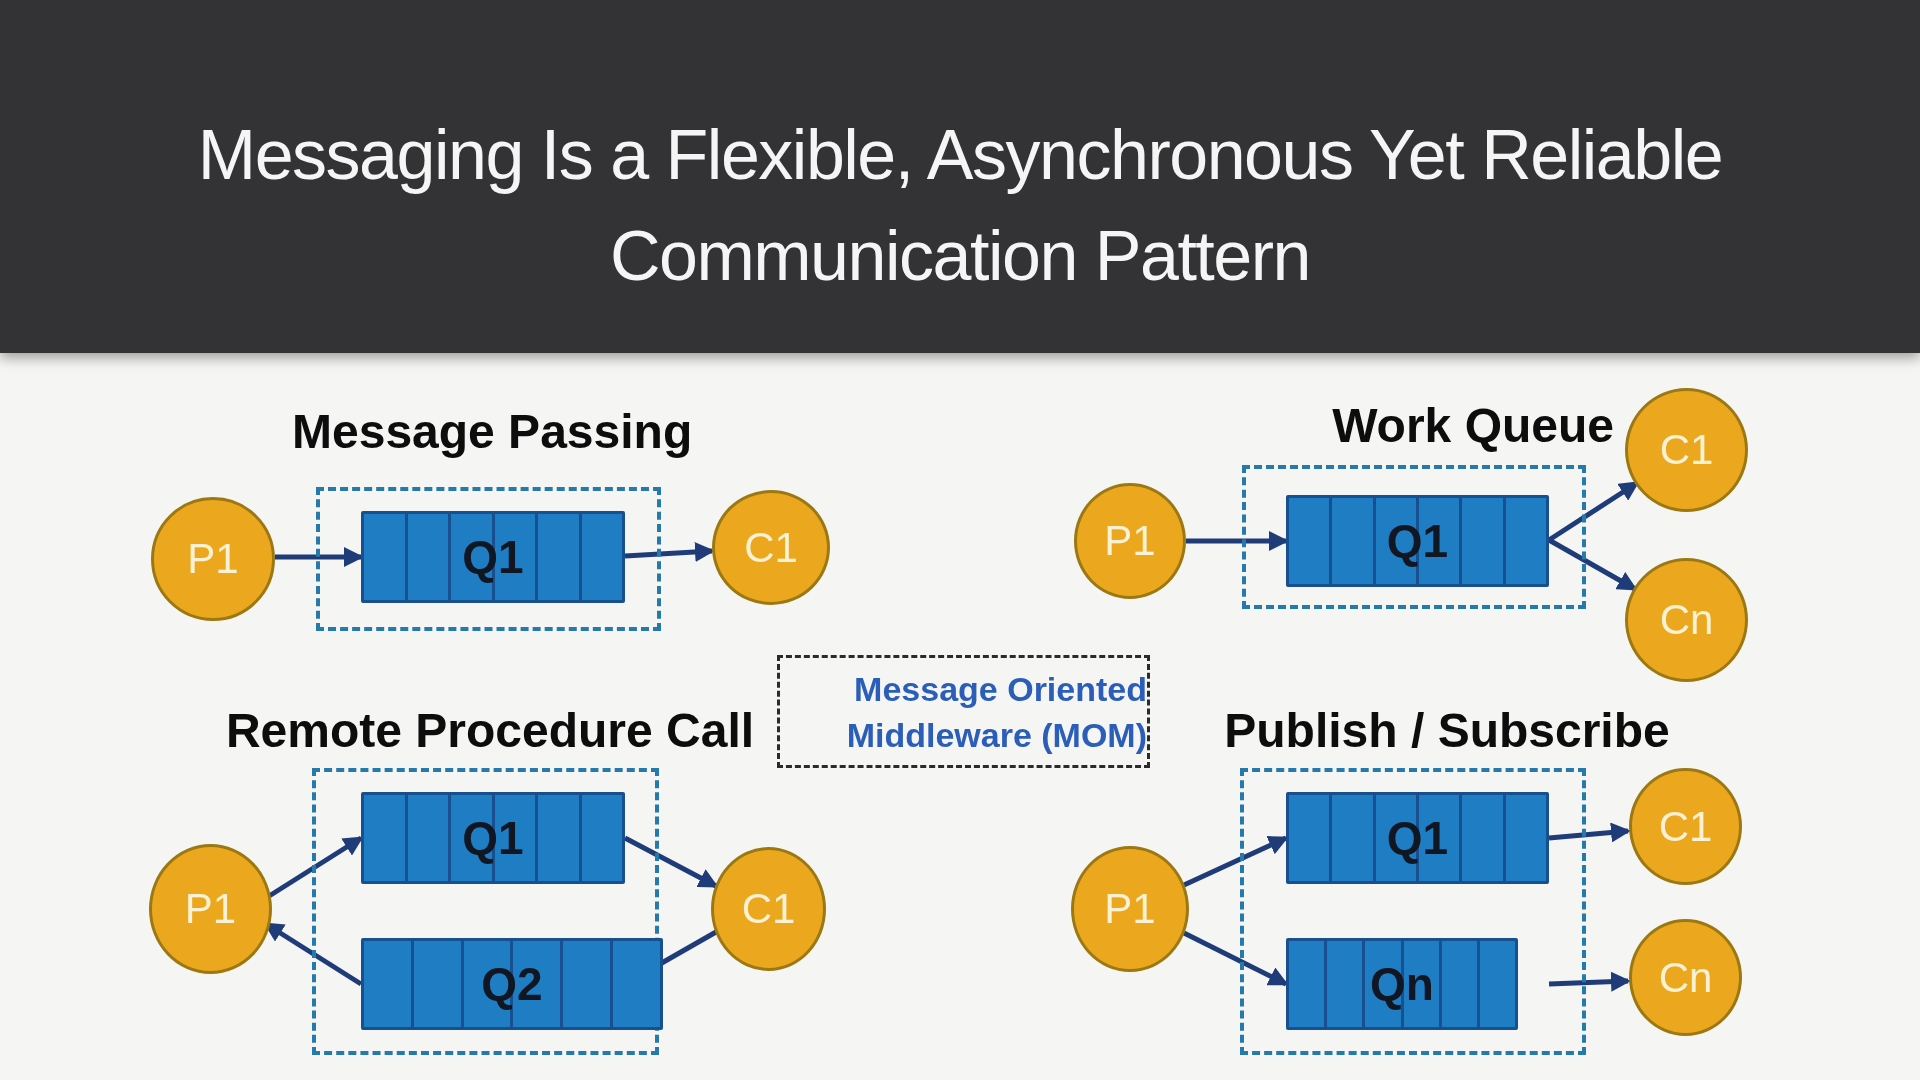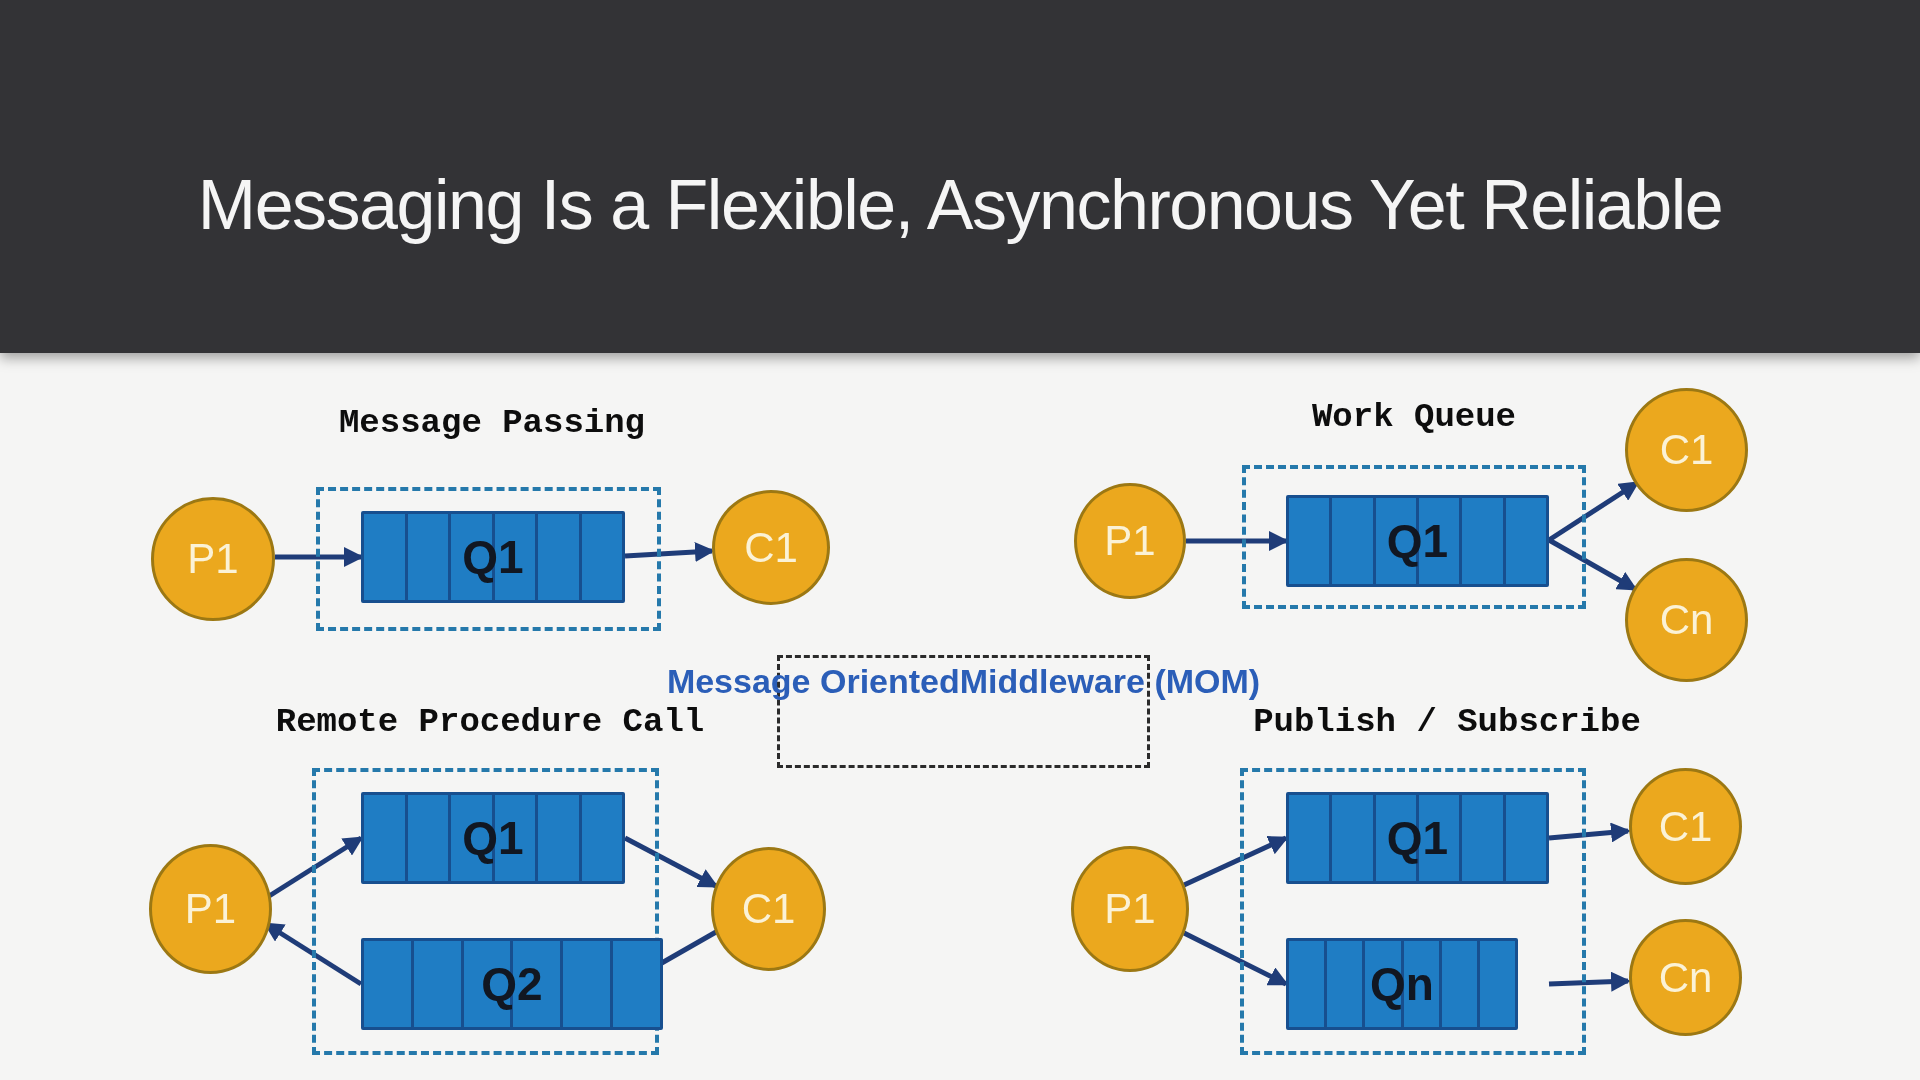--- a/index.html
+++ b/index.html
@@ -33,35 +33,36 @@
   .node span{color:var(--node-text);font-size:42px;font-weight:400;}
 
   .queue{position:absolute;background:var(--queue-fill);border:3px solid var(--queue-border);
     border-radius:2px;z-index:3;}
   .queue .cells{position:absolute;inset:0;display:flex;}
   .queue .cells i{flex:1;border-right:3px solid var(--queue-border);}
   .queue .cells i:last-child{border-right:none;}
   .queue .qlabel{position:absolute;inset:0;display:flex;align-items:center;justify-content:center;
     color:var(--queue-text);font-size:46px;font-weight:700;}
 
-  .diagram-title{position:absolute;text-align:center;font-size:34px;font-weight:700;
-    color:var(--section-title);white-space:nowrap;z-index:2;font-family:Liberation Mono, monospace;}
+  .diagram-title{position:absolute;text-align:center;font-size:48px;font-weight:700;
+    color:var(--section-title);white-space:nowrap;z-index:2;}
 
   .mom-box{position:absolute;left:777px;top:655px;width:373px;height:113px;
-    border:3px dashed var(--mom-border);display:flex;flex-direction:row;
-    align-items:flex-start;justify-content:center;z-index:2;}
+    border:3px dashed var(--mom-border);display:flex;flex-direction:column;
+    align-items:flex-end;justify-content:center;z-index:2;}
   .mom-box div{color:var(--mom-text);font-size:34px;font-weight:700;line-height:46px;white-space:nowrap;}
 </style>
 </head>
 <body>
 
 <div class="slide">
 
   <div class="header">
     <div class="title-line">Messaging Is a Flexible, Asynchronous Yet Reliable</div>
+    <div class="title-line">Communication Pattern</div>
   </div>
 
   <svg class="layer" viewBox="0 0 1920 1080">
     <defs>
       <marker id="ah" viewBox="0 0 10 10" refX="8.5" refY="5" markerWidth="4" markerHeight="4" orient="auto-start-reverse" markerUnits="strokeWidth">
         <path d="M0,0 L10,5 L0,10 z" class="ah-fill"></path>
       </marker>
     </defs>
 
     <line class="arrow-line" x1="275" y1="557" x2="361" y2="557" marker-end="url(#ah)"></line>
@@ -98,21 +99,21 @@
           <i></i>
         </div>
       <span class="qlabel">Q1</span>
     </div>
     <div class="node" style="left:712px;top:490px;width:118px;height:115px;">
       <span>C1</span>
     </div>
   </div>
 
   <div>
-    <div class="diagram-title" style="left:1214px;top:398px;width:400px;">Work Queue</div>
+    <div class="diagram-title" style="left:1214px;top:398px;width:400px;text-align:right;">Work Queue</div>
     <div class="dashbox" style="left:1242px;top:465px;width:344px;height:144px;"></div>
     <div class="node" style="left:1074px;top:483px;width:112px;height:116px;">
       <span>P1</span>
     </div>
     <div class="queue" style="left:1286px;top:495px;width:263px;height:92px;">
       <div class="cells">
           <i></i>
           <i></i>
           <i></i>
           <i></i>

